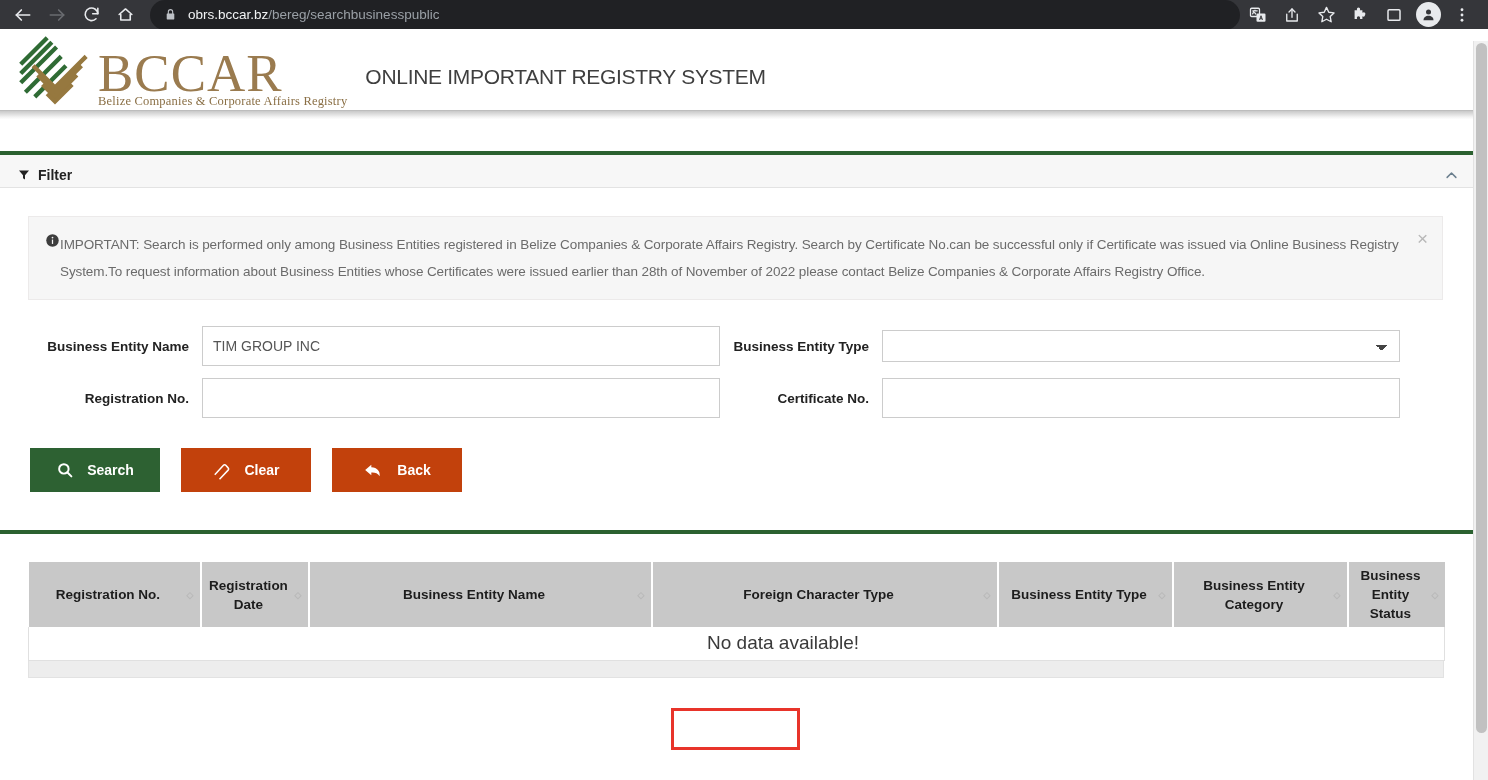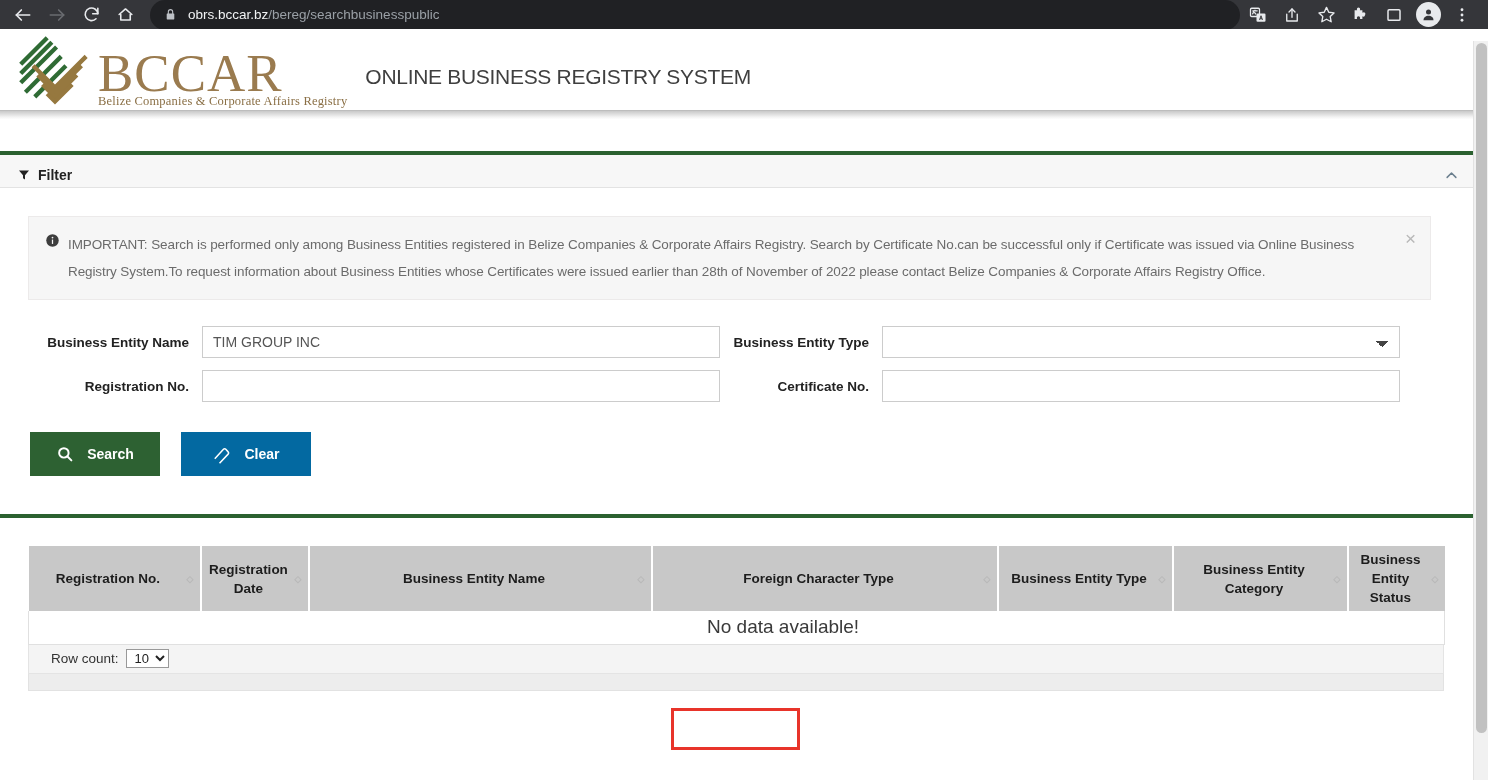--- a/index.html
+++ b/index.html
@@ -109,24 +109,24 @@
   }
   .panel-head .ttl {
     font-size: 14px; font-weight: bold; color: #222;
     display: flex; align-items: center; gap: 8px;
   }
   .panel-head .chev { margin-left: auto; color: #6b7f8e; display: flex; }
   .panel-body { background: #fff; }
 
   
   .alert {
-    margin: 28px 42px 0 28px;
+    margin: 28px 30px 0 28px;
     background: #f6f6f6; border: 1px solid #eceaea;
     padding: 14px 40px 14px 16px;
-    position: relative; display: flex; gap: 8px;
+    position: relative; display: flex; gap: 0;
   }
   .alert .info-ico { flex: none; color: #3d3d3d; margin-top: 2px; }
   .alert p {
     font-size: 13.5px; color: #6b6b6b;
     line-height: 27px; letter-spacing: -0.1px;
   }
   .alert .close {
     position: absolute; right: 14px; top: 12px;
     font-size: 19px; color: #b8b8b8; line-height: 1;
     font-family: "Liberation Sans", sans-serif;
@@ -138,21 +138,21 @@
     grid-template-columns: 202px 520px 160px 520px;
     column-gap: 0; row-gap: 12px;
     padding: 26px 0 0 0; margin-left: 0;
     align-items: center;
   }
   .fld-label {
     font-size: 13.5px; color: #222; font-weight: bold;
     text-align: right; padding-right: 13px;
   }
   .fld-input {
-    height: 32px; border: 1px solid #ccc; background: #fff;
+    height: 40px; border: 1px solid #ccc; background: #fff;
     font-size: 14px; color: #555;
     padding: 0 10px; width: 518px;
     font-family: "Liberation Sans", sans-serif;
     outline: none;
   }
   .fld-select {
     height: 32px; border: 1px solid #ccc; background: #fff;
     font-size: 14px; color: #555; width: 518px;
     padding: 0 8px;
     font-family: "Liberation Sans", sans-serif;
@@ -168,21 +168,21 @@
   .btn-row { display: flex; gap: 21px; padding: 30px 0 0 30px; }
   .btn {
     height: 44px; min-width: 130px;
     display: flex; align-items: center; justify-content: center;
     gap: 13px; color: #fff; font-size: 14px; font-weight: bold;
     border: none; cursor: pointer;
     font-family: "Liberation Sans", sans-serif;
     padding: 0 22px;
   }
   .btn.green { background: #2d6132; }
-  .btn.tan { background: #0369a1; align-items: center; }
+  .btn.tan { background: #c2410c; align-items: center; }
   .btn svg { display: block; }
   .form-pad-bottom { height: 38px; }
 
   
   .table-wrap { padding: 28px 28px 0 28px; position: relative; }
   table.grid { width: 1416px; border-collapse: collapse; table-layout: fixed; }
   table.grid th {
     background: #c8c8c8; color: #1d1d1d;
     font-size: 13.5px; font-weight: bold;
     height: 62px; vertical-align: middle;
@@ -336,21 +336,21 @@
           <path d="M28 54 L50 76 L84 42" stroke="#96783f"></path>
           <path d="M34 66 L50 82 L78 54" stroke="#96783f"></path>
           <path d="M40 78 L50 88 L72 66" stroke="#96783f"></path>
         </g>
       </svg>
       <div class="logo-type">
         <div class="logo-bccar">BCCAR</div>
         <div class="logo-sub">Belize Companies &amp; Corporate Affairs Registry</div>
       </div>
     </div>
-    <div class="header-title">ONLINE BUSINESS REGISTRY SYSTEM</div>
+    <div class="header-title">ONLINE IMPORTANT REGISTRY SYSTEM</div>
   </div>
   <div class="header-shadow"></div>
 
 
   <div class="panel" style="margin-top:32px;">
     <div class="panel-topline"></div>
     <div class="panel-head">
       <span class="ttl">
         <span style="display:flex;">
           <svg width="12" height="12" viewBox="0 0 24 24" fill="currentColor">
@@ -409,20 +409,28 @@
 
         <button class="btn tan">
           <span style="display:flex;">
             <svg width="19" height="19" viewBox="0 0 24 24" fill="none" stroke="currentColor" stroke-width="1.9" stroke-linejoin="round">
                 <path d="M3.5 17.5 14.5 5.5a2 2 0 0 1 2.9 0l3 3.2a2 2 0 0 1 0 2.8L9.5 23"></path>
               </svg>
           </span>
           <span>Clear</span>
         </button>
 
+        <button class="btn tan">
+          <span style="display:flex;">
+            <svg width="21" height="21" viewBox="0 0 24 24" fill="currentColor">
+                <path d="M9.5 5.5 2.5 11.5l7 6v-3.3c4.2-.2 7.2.6 9.6 4.3.3-6.1-2.6-9.6-9.6-10.2z"></path>
+              </svg>
+          </span>
+          <span>Back</span>
+        </button>
       </div>
       <div class="form-pad-bottom"></div>
     </div>
   </div>
 
   <div class="panel">
     <div class="panel-topline"></div>
 
     <div class="panel-body">
       <div class="table-wrap">
@@ -447,26 +455,20 @@
               <th><span>Business Entity Status</span><span class="sort">◇</span></th>
             </tr>
           </thead>
           <tbody>
             <tr>
               <td class="nodata" colspan="7" style="padding-left:678px;">No data available!</td>
             </tr>
           </tbody>
         </table>
 
-        <div class="rowcount-bar">
-          <span>Row count:</span>
-          <select class="rowcount-sel">
-            <option>10</option>
-          </select>
-        </div>
 
         <div class="hscroll">
           
           
         </div>
       </div>
     </div>
   </div>
 
   <div class="annot-box"></div>

